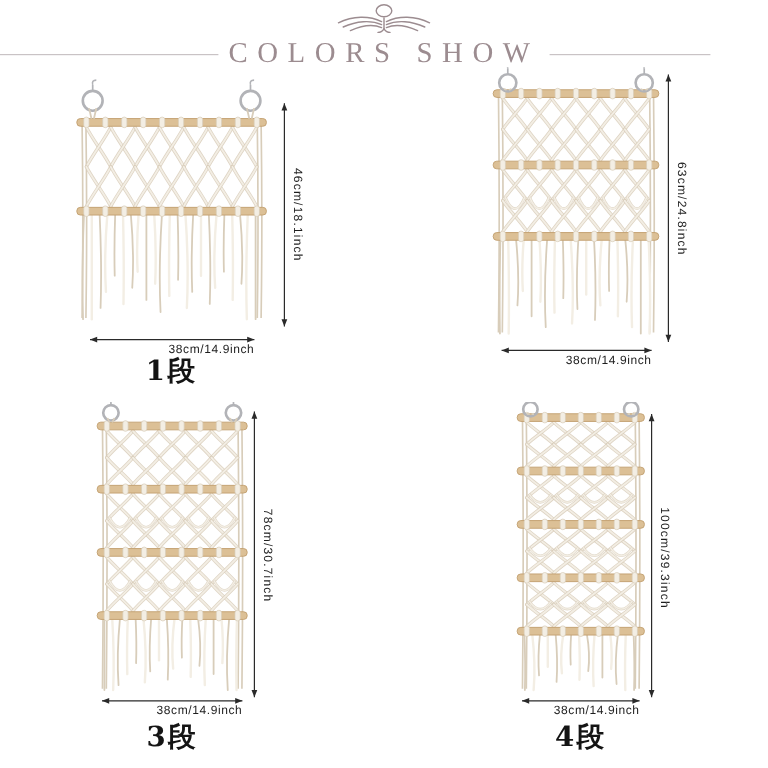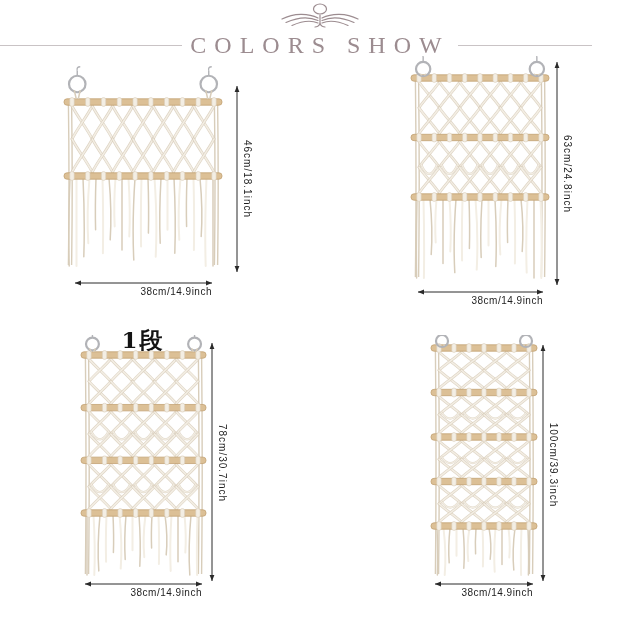--- a/index.html
+++ b/index.html
@@ -21,21 +21,21 @@
           font-size:10px;color:#1e1e1e;letter-spacing:1px;white-space:nowrap;}
   .hlabel{position:absolute;font-size:10px;color:#1e1e1e;text-align:right;
           letter-spacing:0.5px;white-space:nowrap;}
   .tier{position:absolute;text-align:center;
         font-family:"DejaVu Serif","Liberation Serif",serif;font-weight:700;
         font-size:23px;color:#141414;letter-spacing:2px;}
 
   .c1{left:55px;top:62px;width:235px;height:262px;}
   .c1 .vlabel{left:187px;top:117px;}
   .c1 .hlabel{left:20px;width:137px;top:224px;}
-  .c1 .tier{left:0;width:176px;top:232px;margin-top:31px;}
+  .c1 .tier{left:0;width:176px;top:232px;}
 
   .c2{left:400px;top:56px;width:192px;height:272px;}
   .c2 .vlabel{left:162px;top:118px;}
   .c2 .hlabel{left:18px;width:125px;top:239px;}
   .c2 .tier{left:0;width:160px;top:246px;}
 
   .c3{left:60px;top:335px;width:184px;height:300px;}
   .c3 .vlabel{left:157px;top:128px;}
   .c3 .hlabel{left:25px;width:117px;top:252px;}
   .c3 .tier{left:0;width:167px;top:264px;}
@@ -591,20 +591,21 @@
         <path d="M131.565,13.434999999999999 L133.565,17 M137.565,13.434999999999999 L135.565,17" stroke="#d8cdba" stroke-width="1.5" fill="none"></path>
         <line x1="152" y1="8" x2="152" y2="246" stroke="#2a2a2a" stroke-width="1"></line>
         <polygon points="152,8 149.6,14 154.4,14" fill="#2a2a2a"></polygon>
         <polygon points="152,246 149.6,240 154.4,240" fill="#2a2a2a"></polygon>
         <line x1="25" y1="249" x2="142" y2="249" stroke="#2a2a2a" stroke-width="1"></line>
         <polygon points="25,249 31,246.6 31,251.4" fill="#2a2a2a"></polygon>
         <polygon points="142,249 136,246.6 136,251.4" fill="#2a2a2a"></polygon>
       </svg>
     <span class="vlabel">78cm/30.7inch</span>
     <span class="hlabel">38cm/14.9inch</span>
+    <div class="tier">3段</div>
   </div>
 
   <div class="card c4">
     <svg class="art" viewBox="0 0 174 300" width="174" height="300">
         <path d="M15.4,13 q1.2,114.5 0,226" stroke="#d8cdba" stroke-width="1.4" fill="none"></path>
         <path d="M18.6,13 q1.2,114.5 0,226" stroke="#d8cdba" stroke-width="1.4" fill="none"></path>
         <path d="M109.4,13 q1.2,114.5 0,226" stroke="#d8cdba" stroke-width="1.4" fill="none"></path>
         <path d="M112.6,13 q1.2,114.5 0,226" stroke="#d8cdba" stroke-width="1.4" fill="none"></path>
         <path d="M19,17 C25.75,23.3875 34.75,28.8625 41.5,35.25" stroke="#d8cdba" stroke-width="2.8" fill="none" stroke-linecap="round" opacity="0.85"></path>
         <path d="M19,17 C25.75,23.3875 34.75,28.8625 41.5,35.25" stroke="#f3eee4" stroke-width="1.5" fill="none" stroke-linecap="round"></path>
@@ -823,15 +824,16 @@
         <path d="M103,10 L105,10 M109,10 L107,10" stroke="#d8cdba" stroke-width="1.5" fill="none"></path>
         <line x1="123" y1="10" x2="123" y2="246" stroke="#2a2a2a" stroke-width="1"></line>
         <polygon points="123,10 120.6,16 125.4,16" fill="#2a2a2a"></polygon>
         <polygon points="123,246 120.6,240 125.4,240" fill="#2a2a2a"></polygon>
         <line x1="15" y1="249" x2="113" y2="249" stroke="#2a2a2a" stroke-width="1"></line>
         <polygon points="15,249 21,246.6 21,251.4" fill="#2a2a2a"></polygon>
         <polygon points="113,249 107,246.6 107,251.4" fill="#2a2a2a"></polygon>
       </svg>
     <span class="vlabel">100cm/39.3inch</span>
     <span class="hlabel">38cm/14.9inch</span>
+    <div class="tier">4段</div>
   </div>
 
 </div>
 
 </body></html>

